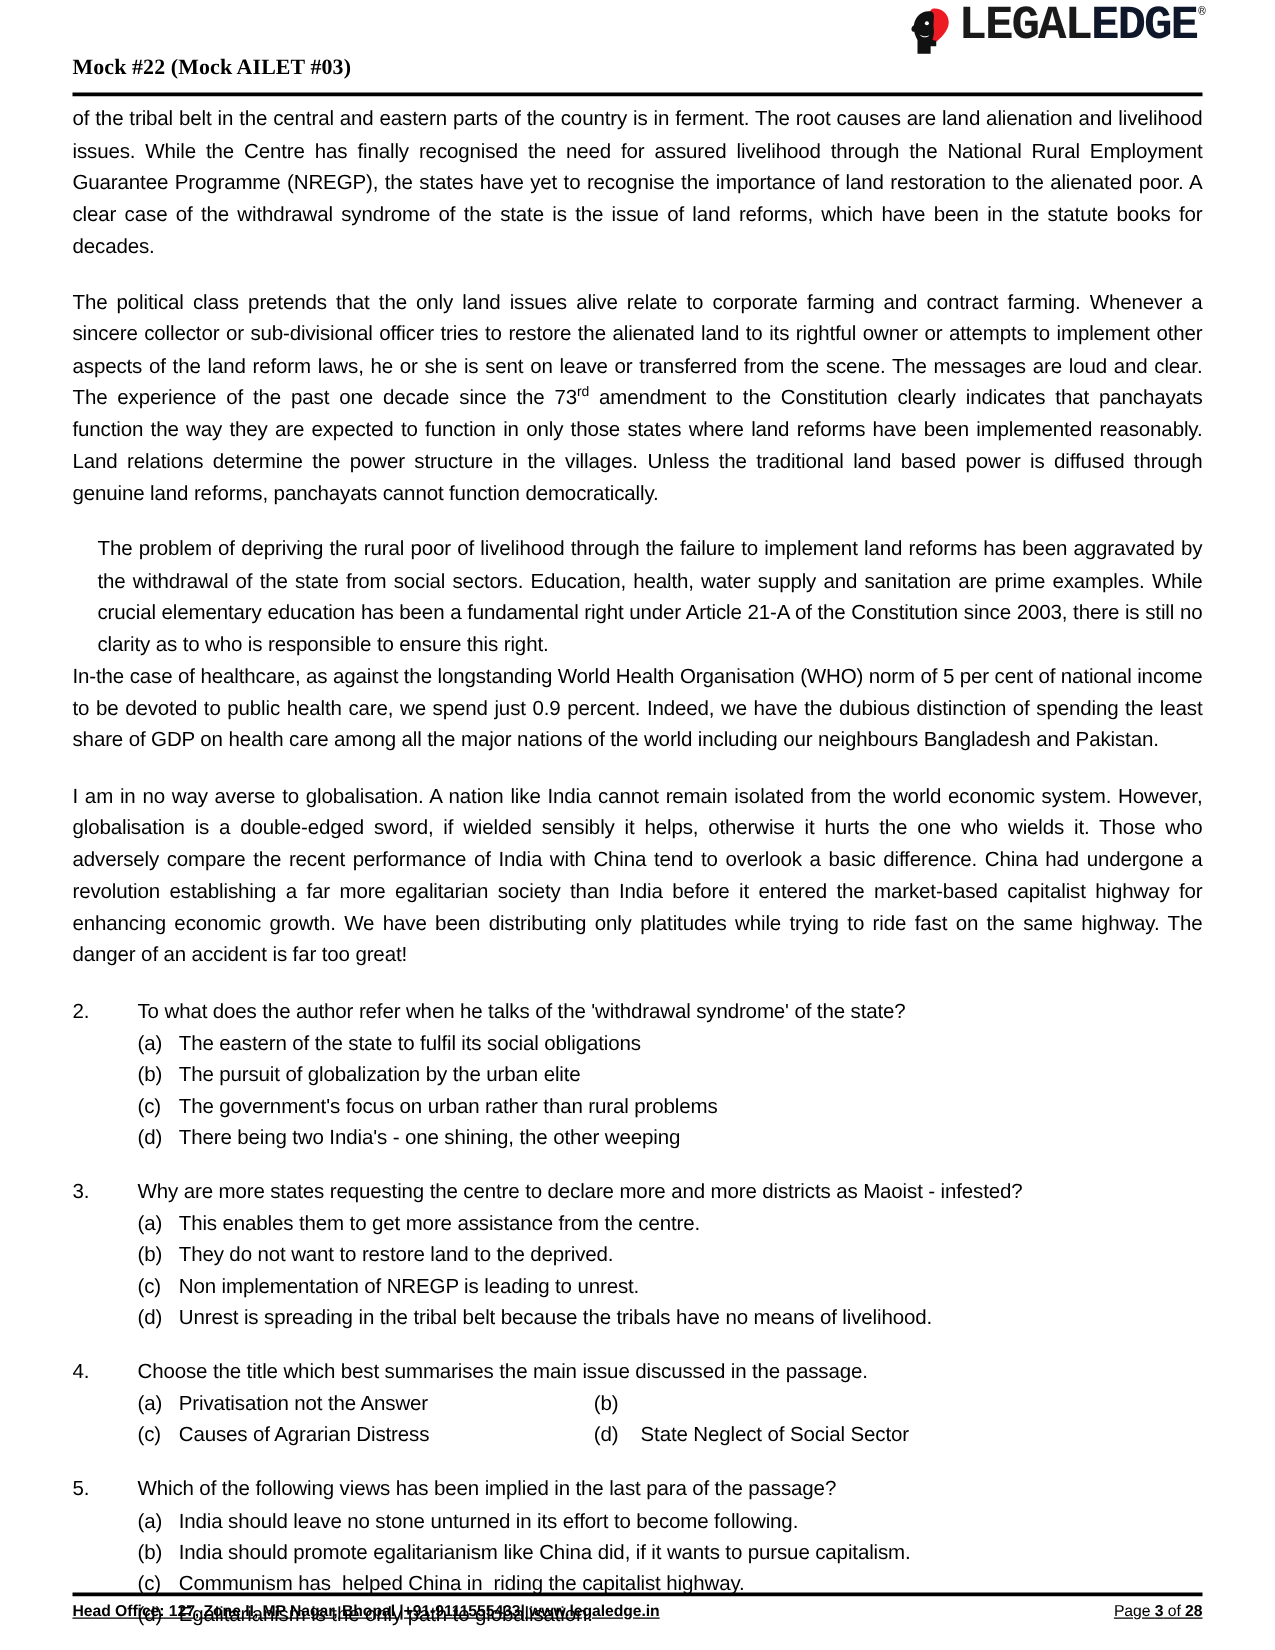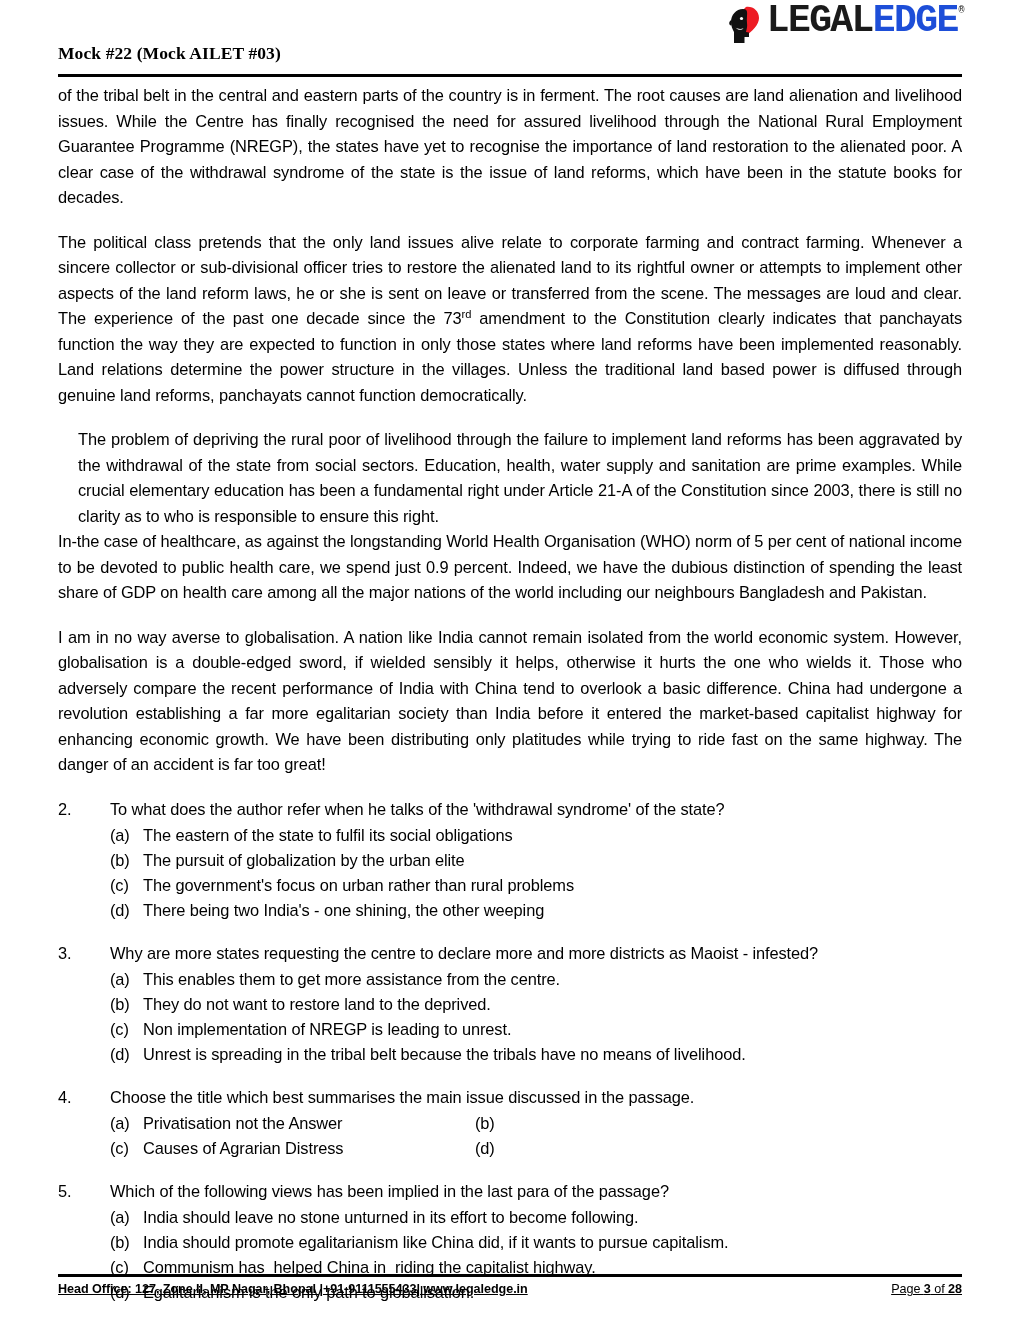--- a/index.html
+++ b/index.html
@@ -59,21 +59,21 @@
     font-family: Liberation Mono, monospace;
     font-weight: bold;
     font-size: 38px;
     letter-spacing: -1.6px;
     line-height: 38px;
     display: flex;
     align-items: baseline;
     justify-content: center;
   }
   .logo-legal { color: #1a1a1a; }
-  .logo-edge  { color: #1d4ed8; }
+  .logo-edge  { color: #0f172a; }
   .logo-reg {
     font-size: 10px;
     color: #1a1a1a;
     font-weight: normal;
     vertical-align: super;
     position: relative;
     top: -18px;
     left: 1px;
   }
   .header-rule {
@@ -280,20 +280,21 @@
                 <span class="opt-lbl">(b)</span>
               </span>
           </div>
           <div class="opt-row">
             <span class="opt col1">
                 <span class="opt-lbl">(c)</span>
                 <span class="opt-txt">Causes of Agrarian Distress</span>
               </span>
             <span class="opt col2">
                 <span class="opt-lbl">(d)</span>
+                <span class="opt-txt"> State Neglect of Social Sector</span>
               </span>
           </div>
         </div>
       </div>
 
       <div class="question">
         <div class="q-head">
           <span class="q-num">5.</span>
           <span class="q-text">Which of the following views has been implied in the last para of the passage?</span>
         </div>

